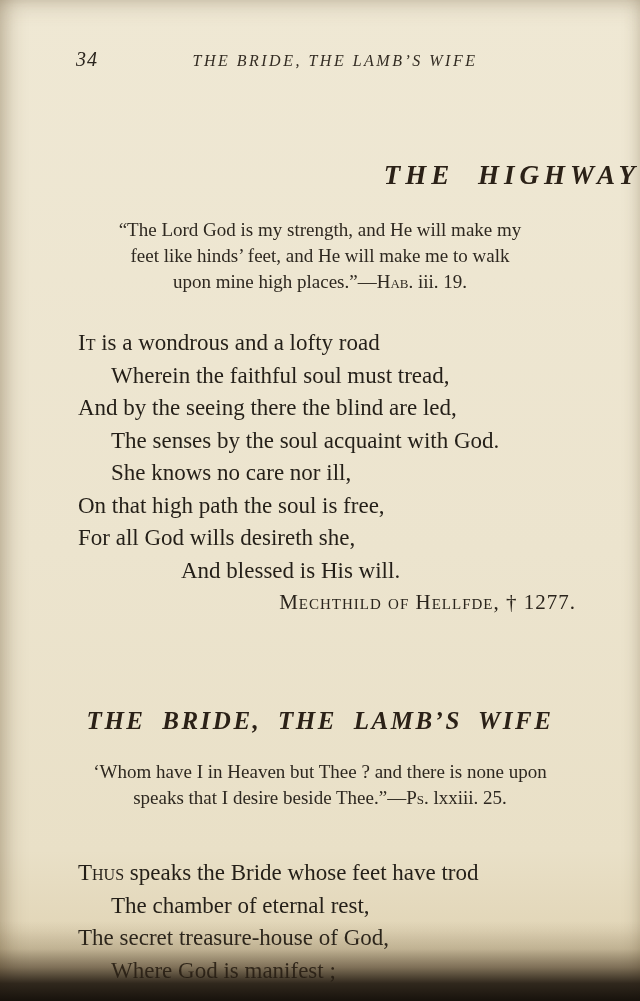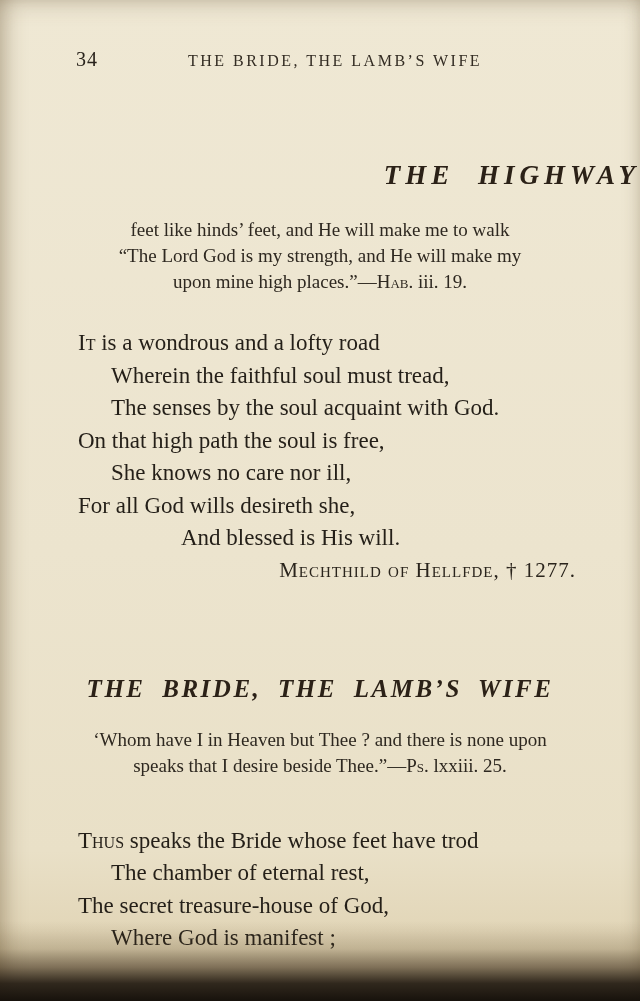--- a/index.html
+++ b/index.html
@@ -30,20 +30,21 @@
       rgba(95,75,45,0.20) 35%,
       rgba(60,45,28,0.55) 58%,
       rgba(35,27,18,0.92) 78%,
       #17120c 100%);
     pointer-events: none;
   }
   .page-header {
     position: relative;
     padding-top: 52px;
     height: 30px;
+    font-style: italic;
   }
   .page-number {
     position: absolute;
     left: 76px;
     top: 48px;
     font-size: 20px;
     letter-spacing: 1px;
   }
   .running-header {
     display: block;
@@ -100,31 +101,32 @@
 <div class="page">
 
   <header class="page-header">
     <span class="page-number">34</span>
     <span class="running-header">THE BRIDE, THE LAMB’S WIFE</span>
   </header>
 
   <h1 class="section-title title-1">THE HIGHWAY</h1>
 
   <div class="epigraph epigraph-1">
+    <div class="epigraph-line">“The Lord God is my strength, and He will make my</div>
     <div class="epigraph-line">feet like hinds’ feet, and He will make me to walk</div>
-    <div class="epigraph-line">“The Lord God is my strength, and He will make my</div>
     <div class="epigraph-line"><span>upon mine high places.”—</span><span class="smallcaps">Hab.</span><span> iii. 19.</span></div>
   </div>
 
   <div class="poem poem-1">
     <div class="poem-line"><span class="lead-smallcaps">It</span><span> is a wondrous and a lofty road</span></div>
     <div class="poem-line indent-1">Wherein the faithful soul must tread,</div>
+    <div class="poem-line">And by the seeing there the blind are led,</div>
     <div class="poem-line indent-1">The senses by the soul acquaint with God.</div>
+    <div class="poem-line indent-1">She knows no care nor ill,</div>
     <div class="poem-line">On that high path the soul is free,</div>
-    <div class="poem-line indent-1">She knows no care nor ill,</div>
     <div class="poem-line">For all God wills desireth she,</div>
     <div class="poem-line indent-2">And blessed is His will.</div>
   </div>
 
   <div class="attribution">Mechthild of Hellfde, † 1277.</div>
 
   <h1 class="section-title title-2">THE BRIDE, THE LAMB’S WIFE</h1>
 
   <div class="epigraph epigraph-2">
     <div class="epigraph-line">‘Whom have I in Heaven but Thee ? and there is none upon</div>

